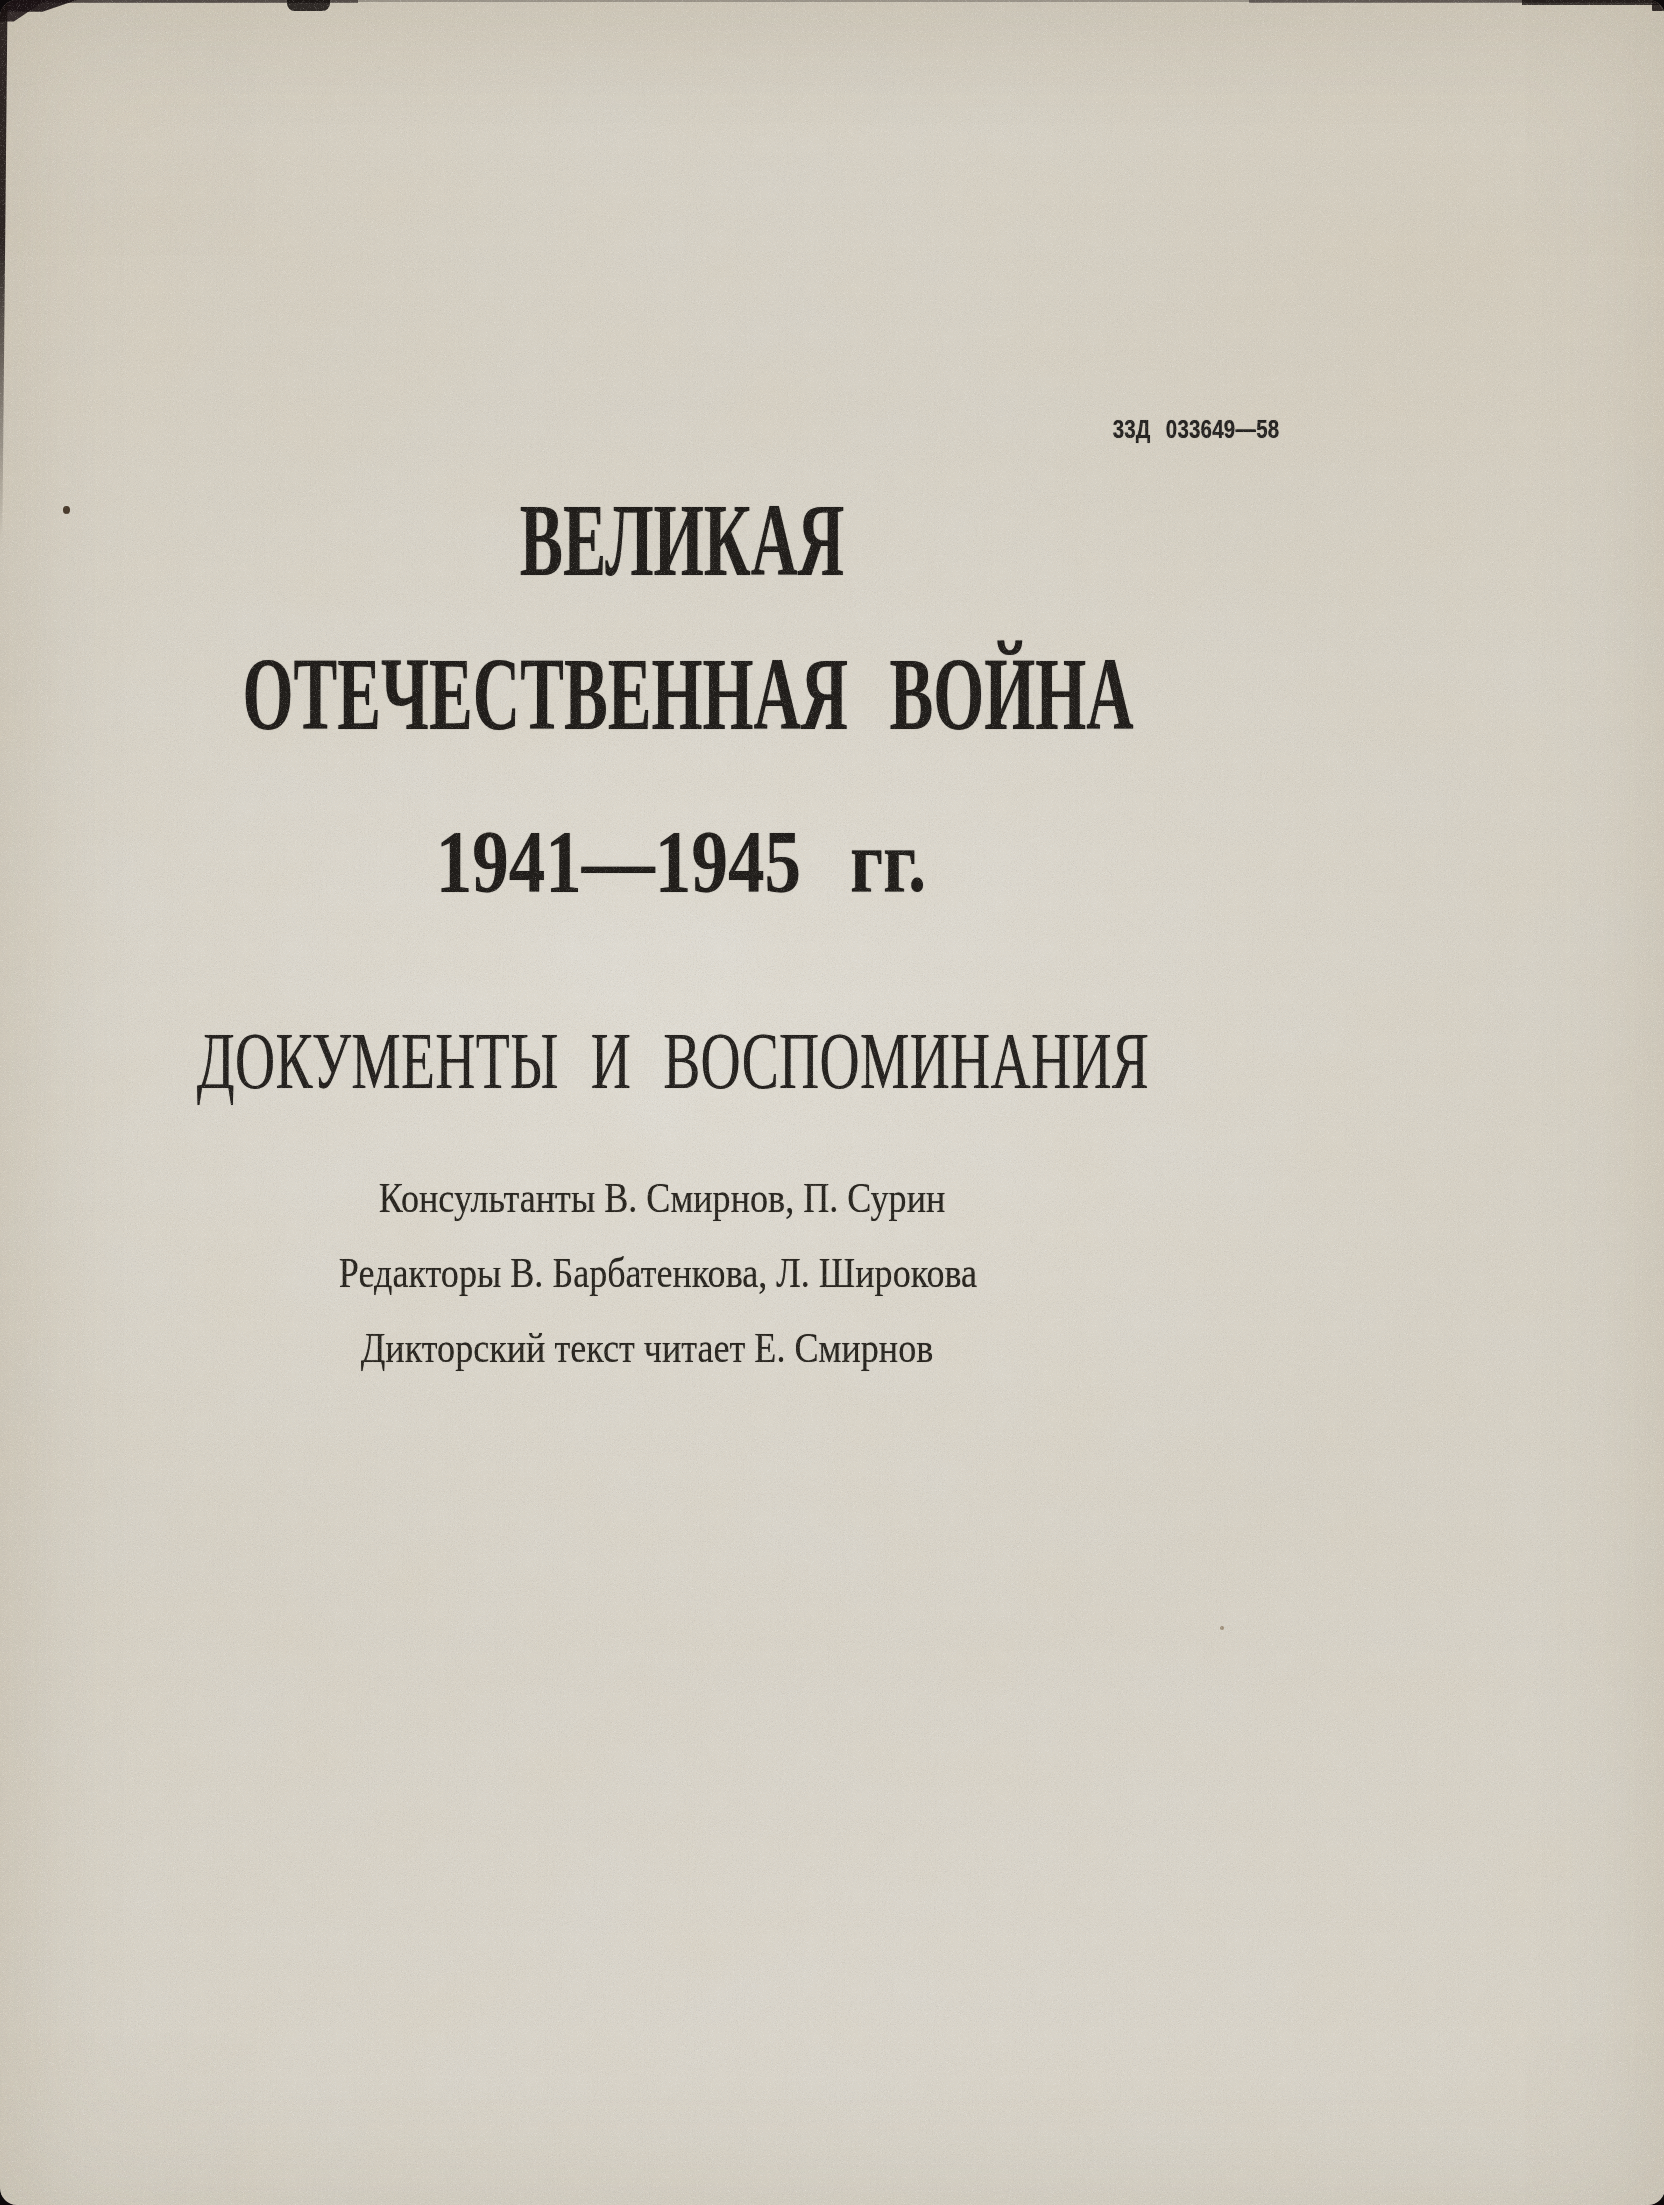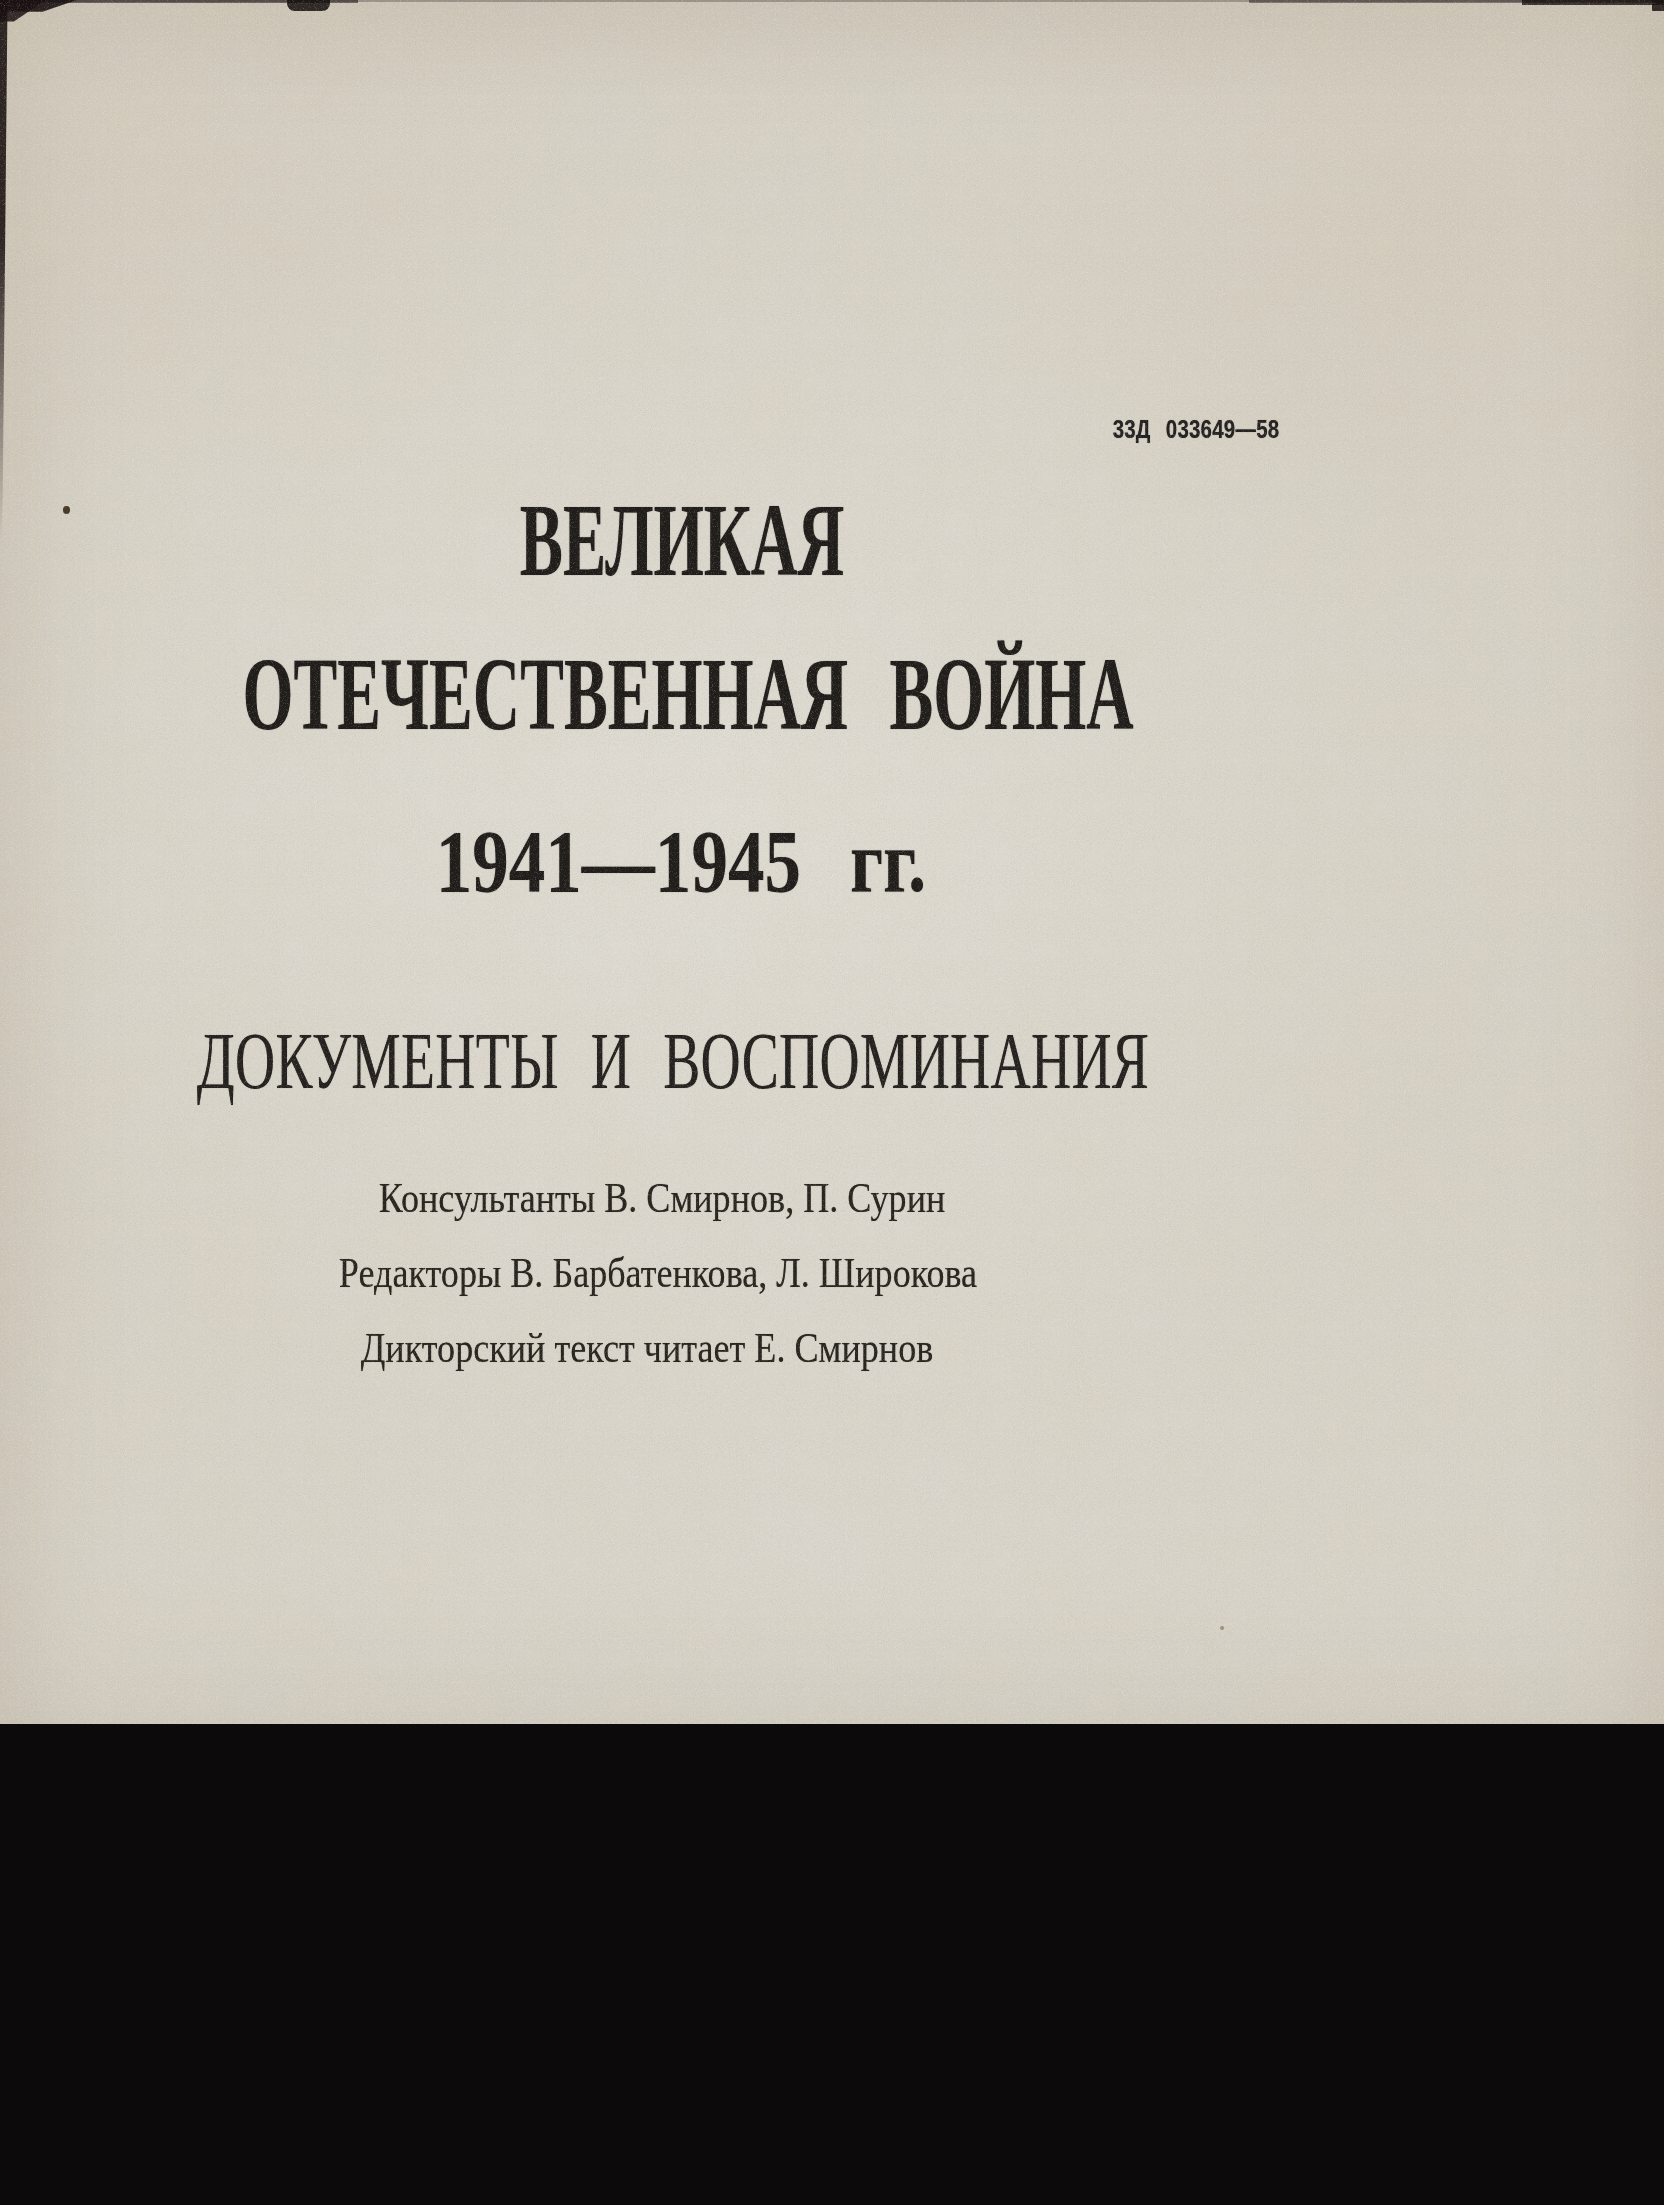--- a/index.html
+++ b/index.html
@@ -1,30 +1,31 @@
 <!DOCTYPE html>
 <html style="font-size:13.3px"><head>
 <meta charset="utf-8">
 <style>
   html,body{margin:0;padding:0;background:#0d0a0b;}
   .page{
     position:relative;
-    width:1665px;height:1724px;
+    width:1665px;height:2205px;
     overflow:hidden;
     background-color:#d5d1c7;
     background-image:
       radial-gradient(ellipse 1165px 916px at 42% 47%, rgba(232,231,227,0.55), rgba(232,231,227,0) 70%),
       radial-gradient(ellipse 1332px 749px at 50% 88%, rgba(225,223,219,0.35), rgba(225,223,219,0) 70%),
       radial-gradient(ellipse 749px 583px at 88% 12%, rgba(203,194,176,0.45), rgba(203,194,176,0) 70%),
       radial-gradient(ellipse 666px 499px at 8% 10%, rgba(206,198,182,0.5), rgba(206,198,182,0) 70%),
       linear-gradient(to bottom, rgba(196,188,170,0.30), rgba(196,188,170,0) 6%),
       linear-gradient(to right, rgba(200,193,177,0.28), rgba(200,193,177,0) 5%, rgba(200,193,177,0) 96%, rgba(205,198,183,0.3));
     box-shadow: inset 0 0 133px rgba(118,103,78,0.16);
     font-family:"Liberation Serif","DejaVu Serif",serif;
     color:#201d1a;
+    border-radius:17px;
   }
   svg.grain{position:absolute;left:0;top:0;z-index:1;pointer-events:none;}
   svg.grain-top{position:absolute;left:0;top:0;z-index:4;pointer-events:none;}
   .content{position:absolute;inset:0;z-index:2;}
   .line{
     position:absolute;
     white-space:nowrap;
     text-shadow:0 0 1px rgba(28,24,22,0.55);
   }
   

